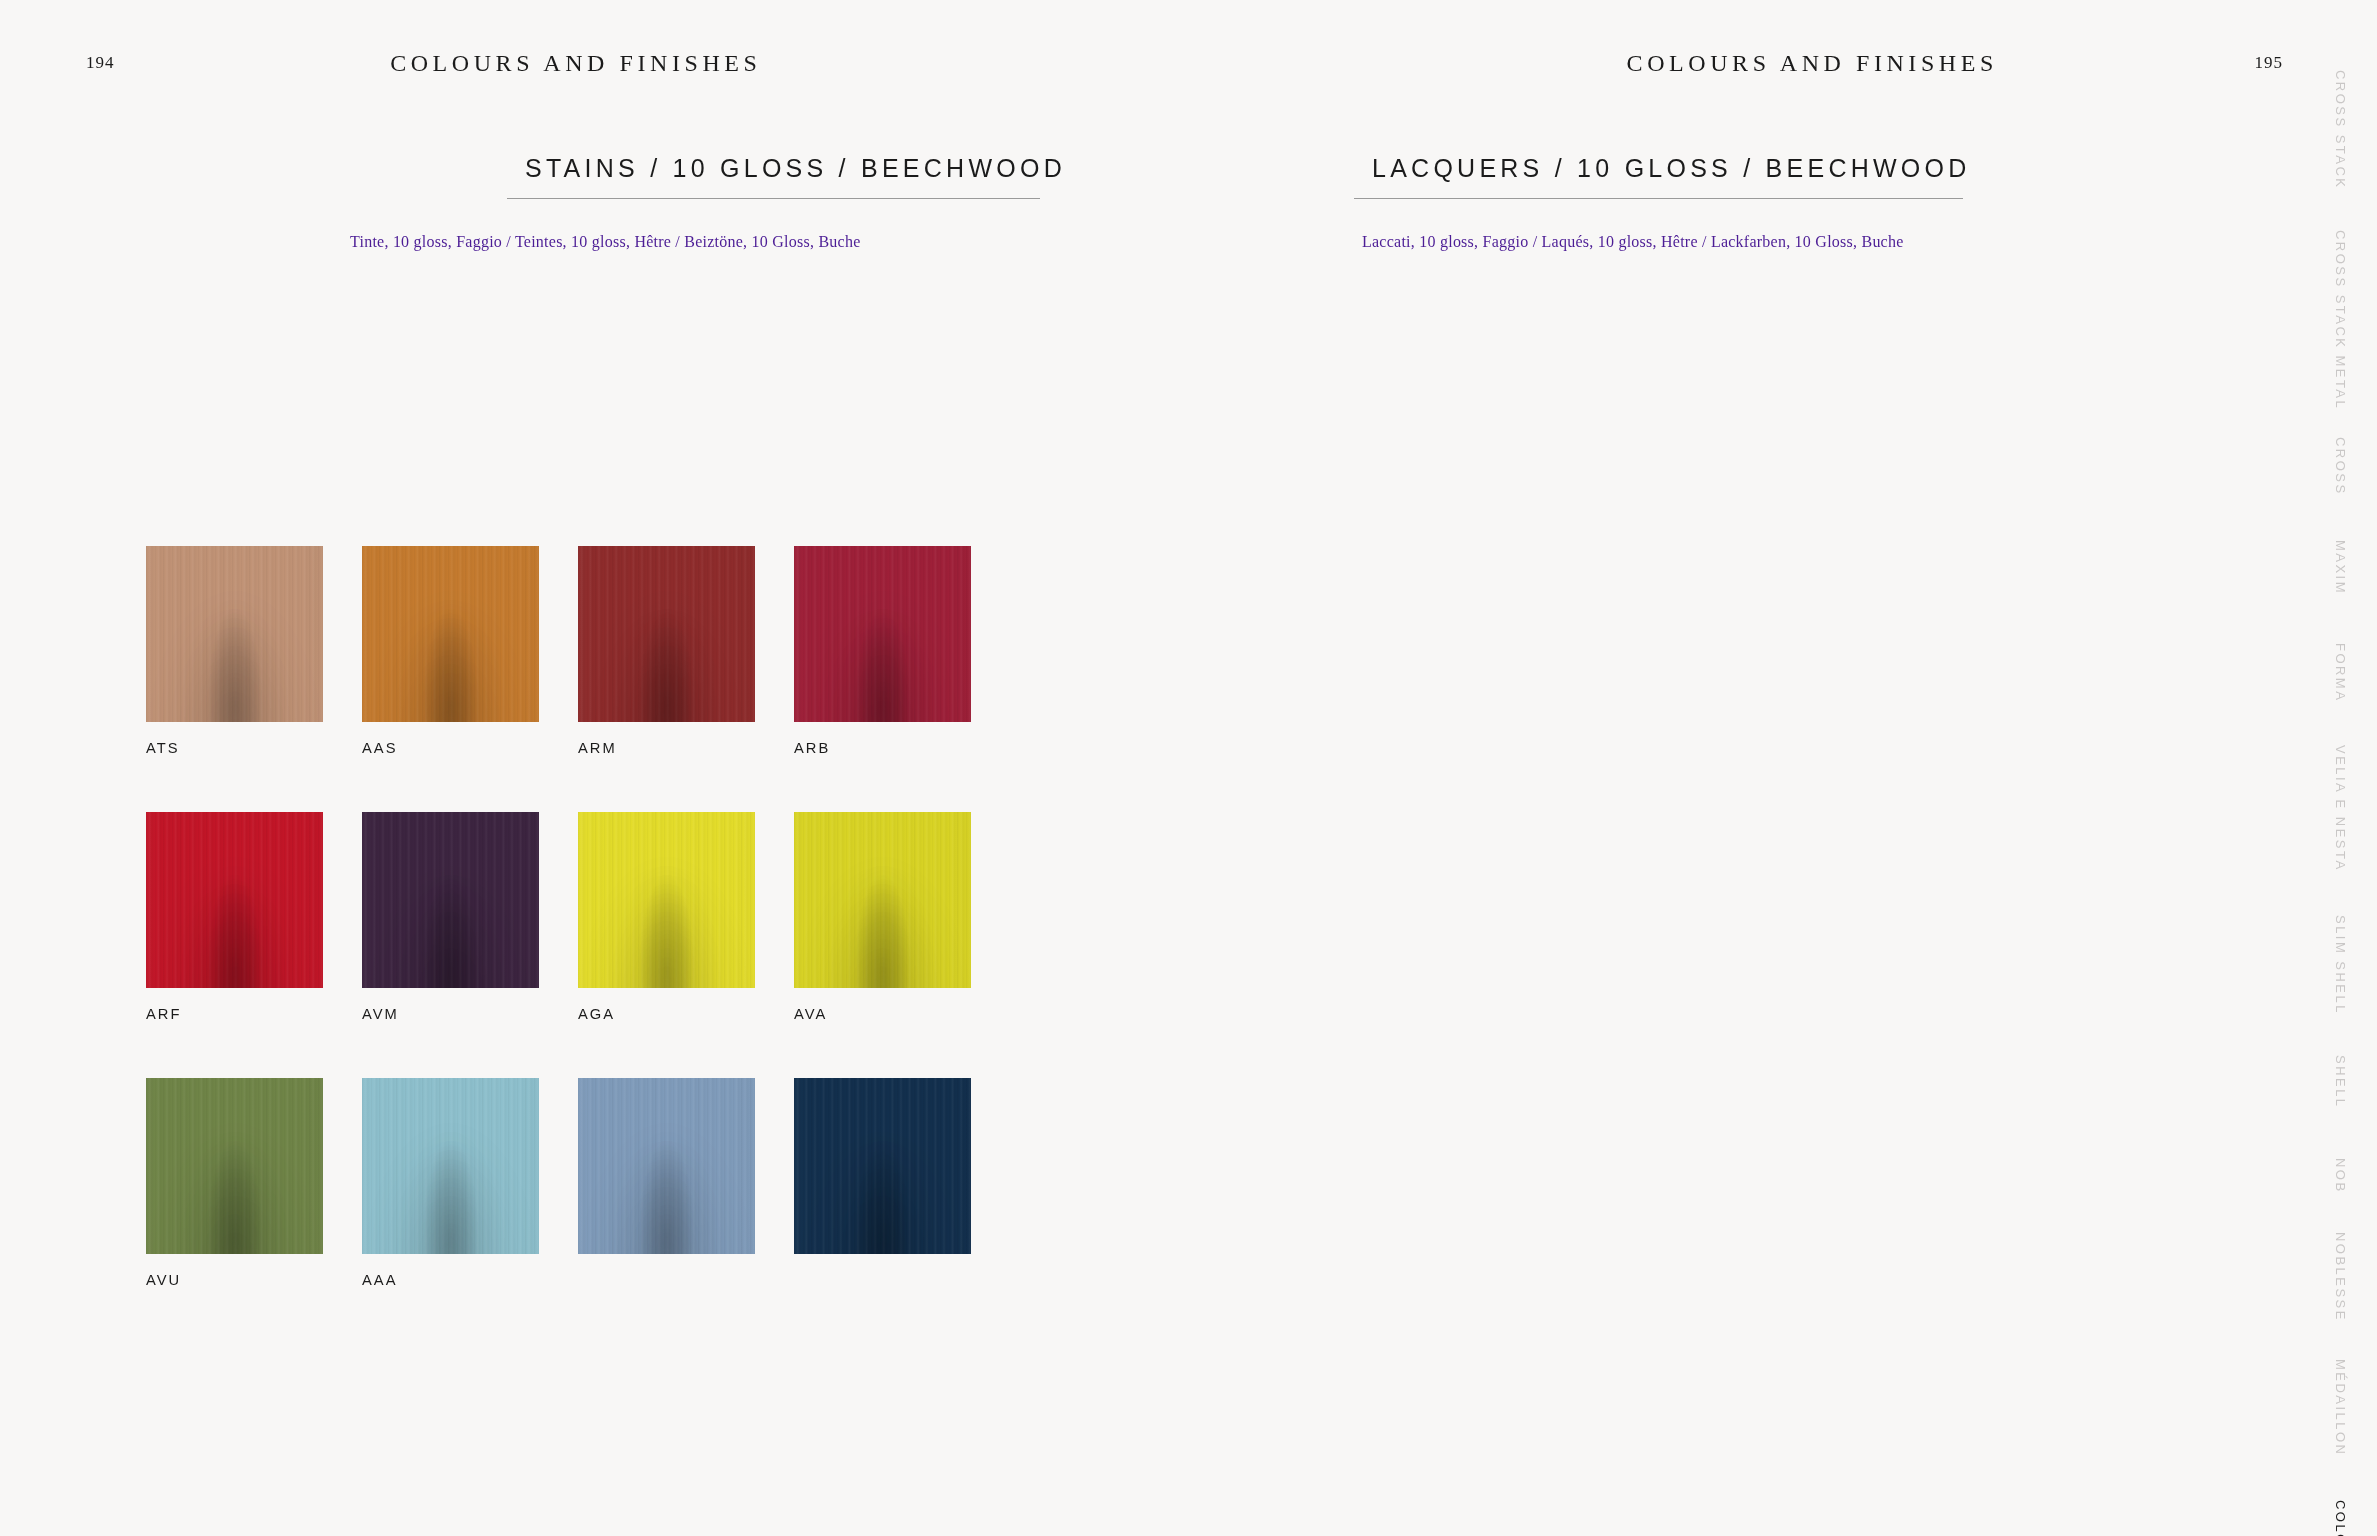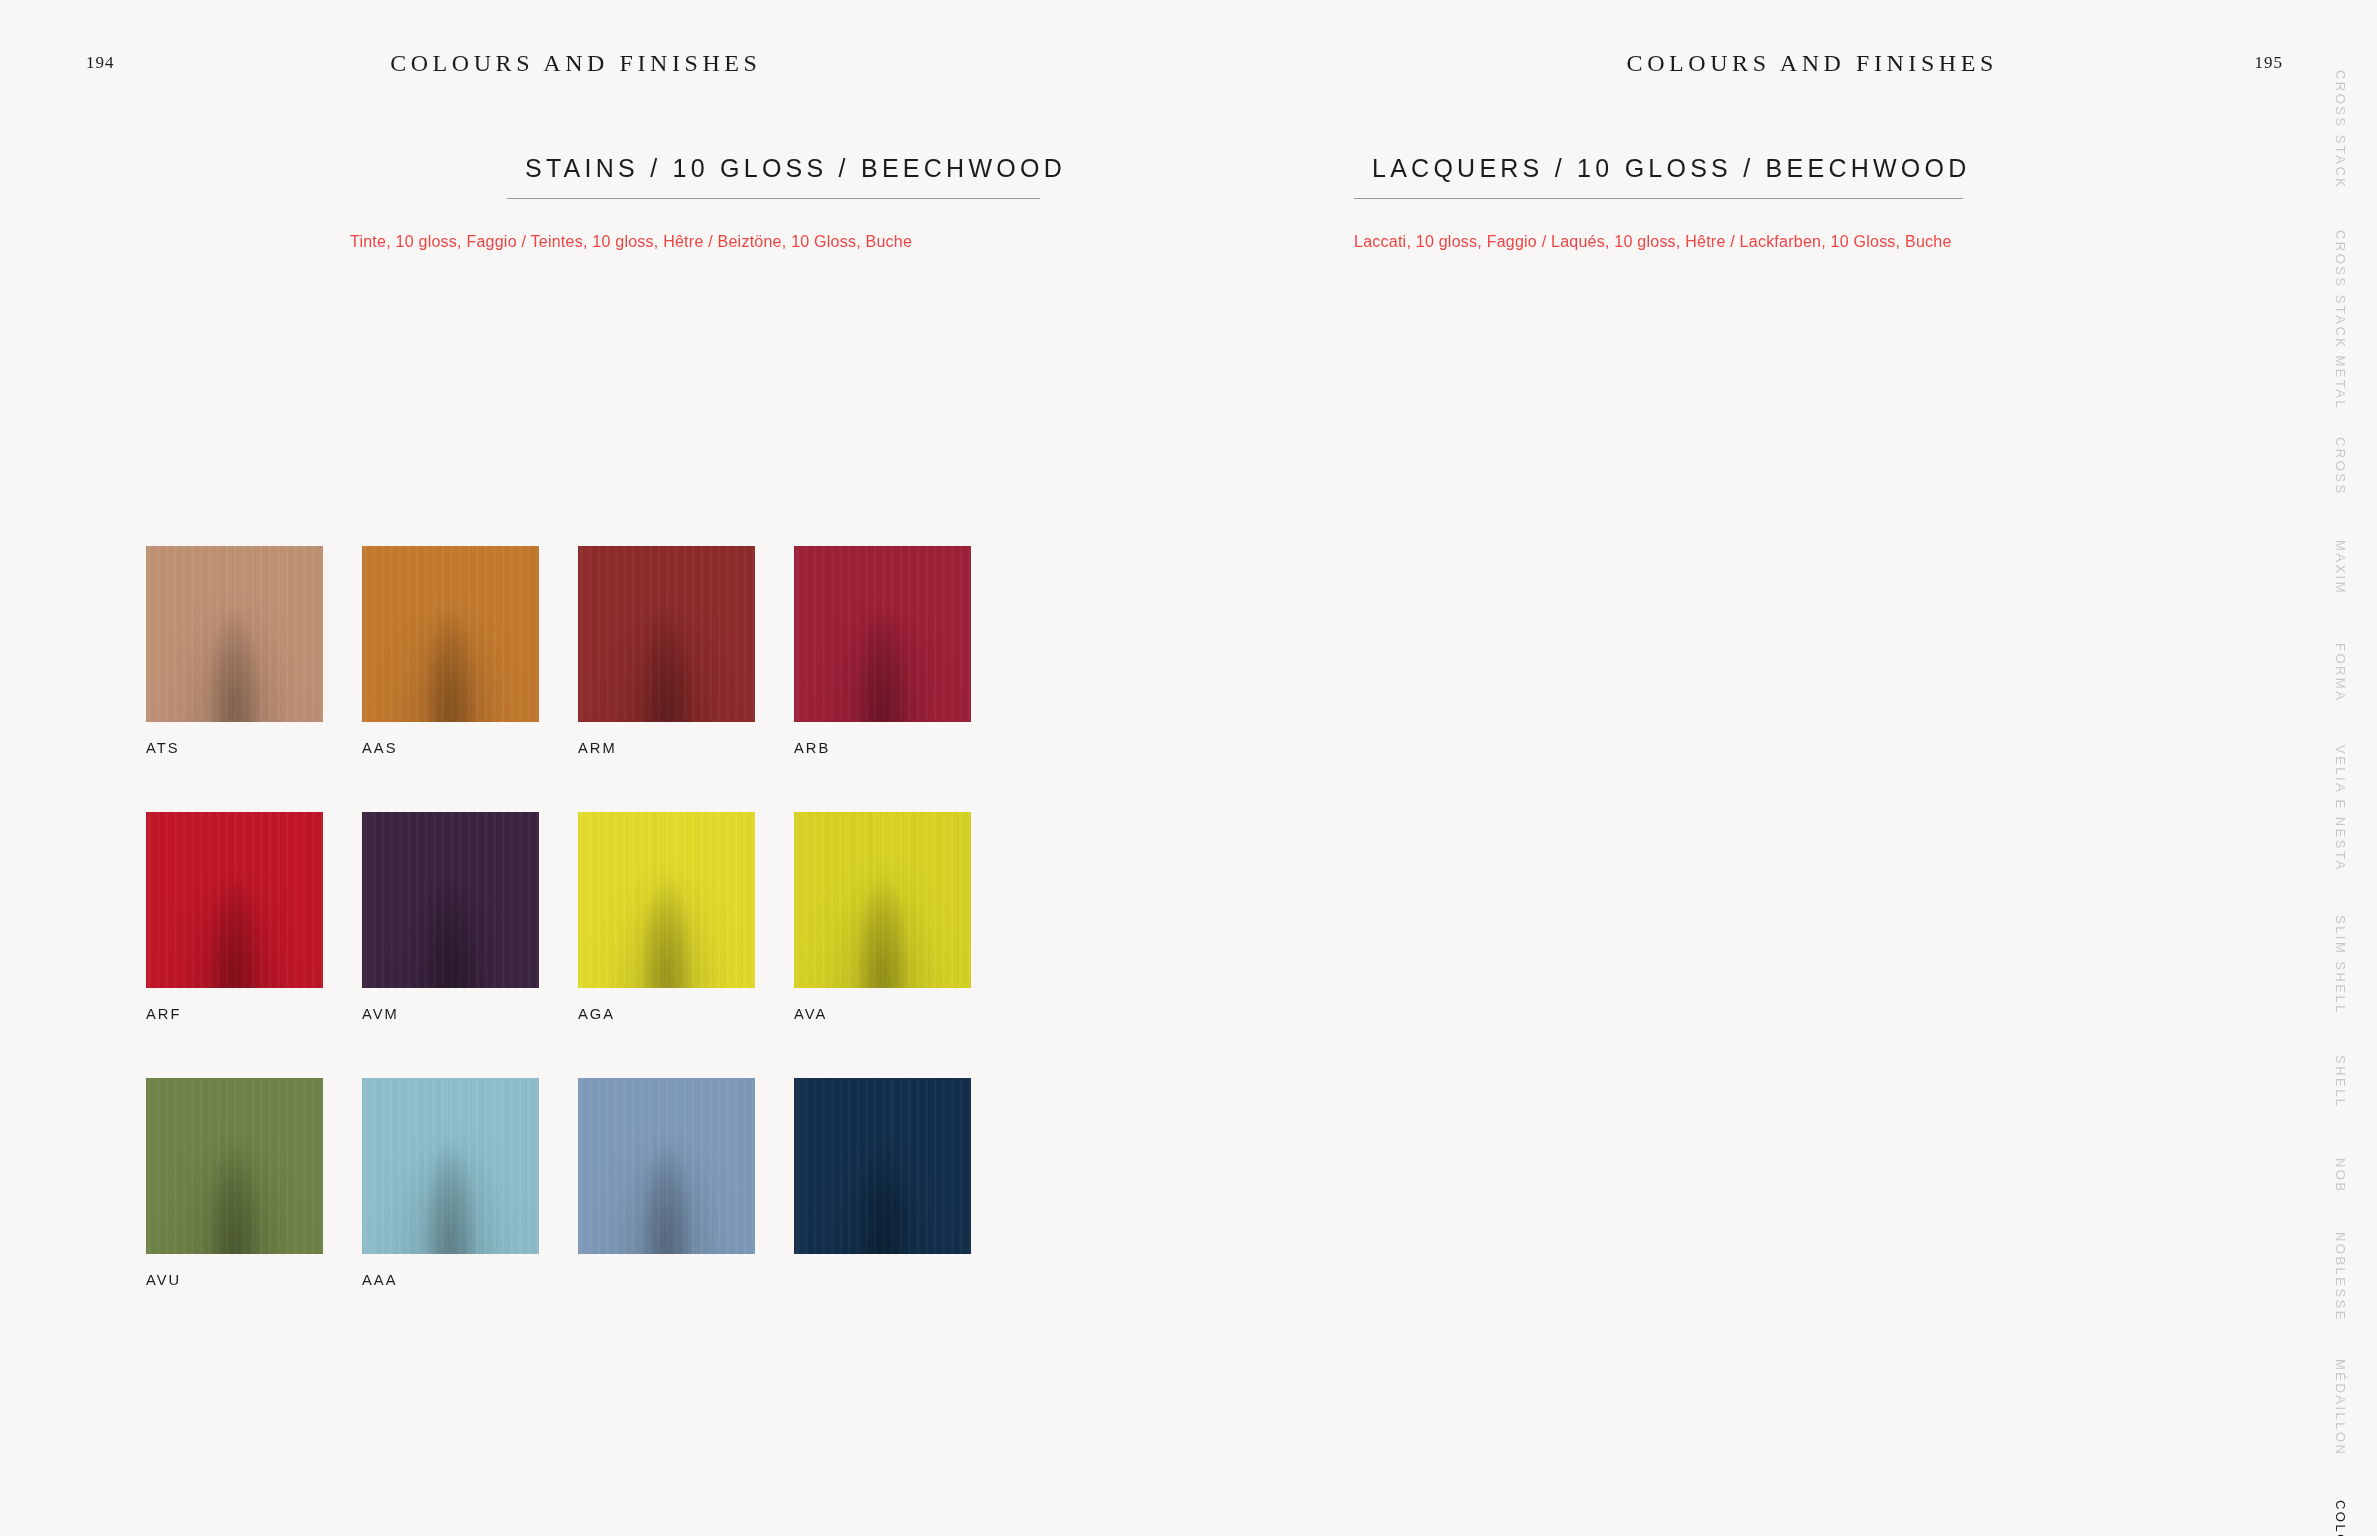--- a/index.html
+++ b/index.html
@@ -79,26 +79,27 @@
   }
   .section-rule {
     height: 1px;
     background: #9a9a9a;
     width: 100%;
   }
   .section-sub {
     margin-top: 33px;
     font-size: 16px;
     letter-spacing: 0.015em;
-    color: #ef4444;
+    color: #4c1d95;
     white-space: nowrap;
     line-height: 1.3;
+    font-family: Liberation Serif, serif;
   }
   .page-left .section-sub  { text-align: left; margin-left: -157px; }
-  .page-right .section-sub { text-align: left; }
+  .page-right .section-sub { text-align: left; margin-left: 8px; }
 
   
   .grid {
     position: absolute;
     display: grid;
     grid-template-columns: repeat(4, 177px);
     column-gap: 39px;
     row-gap: 56px;
   }
   .grid-stains   { left: 146px; top: 546px; }

